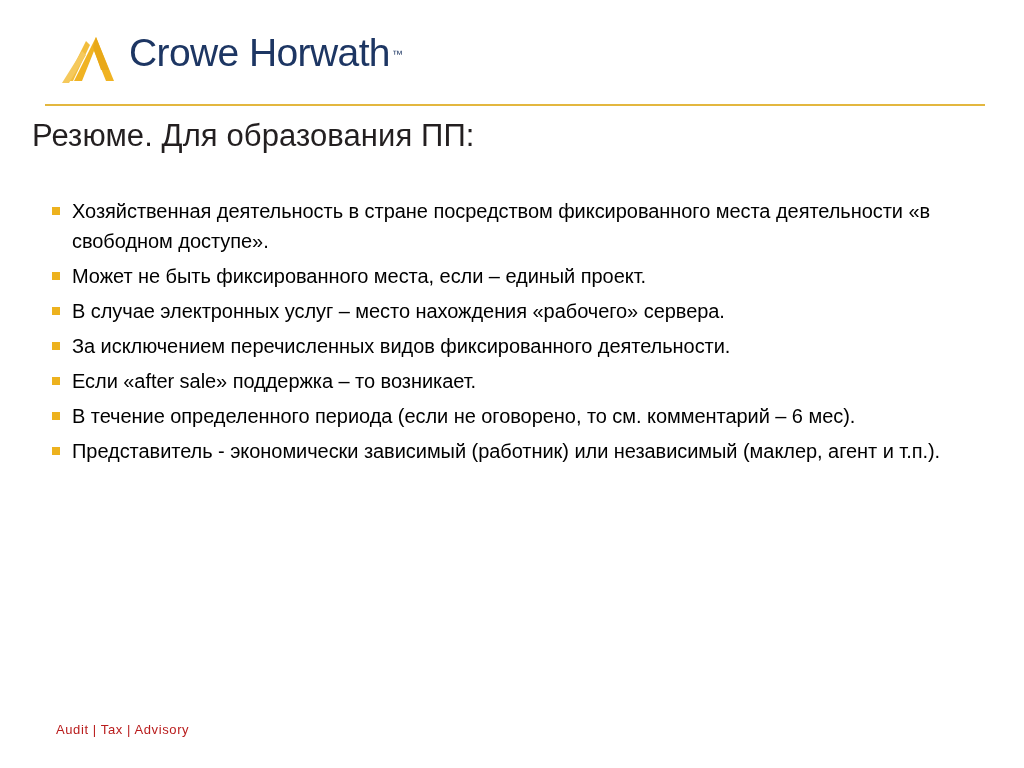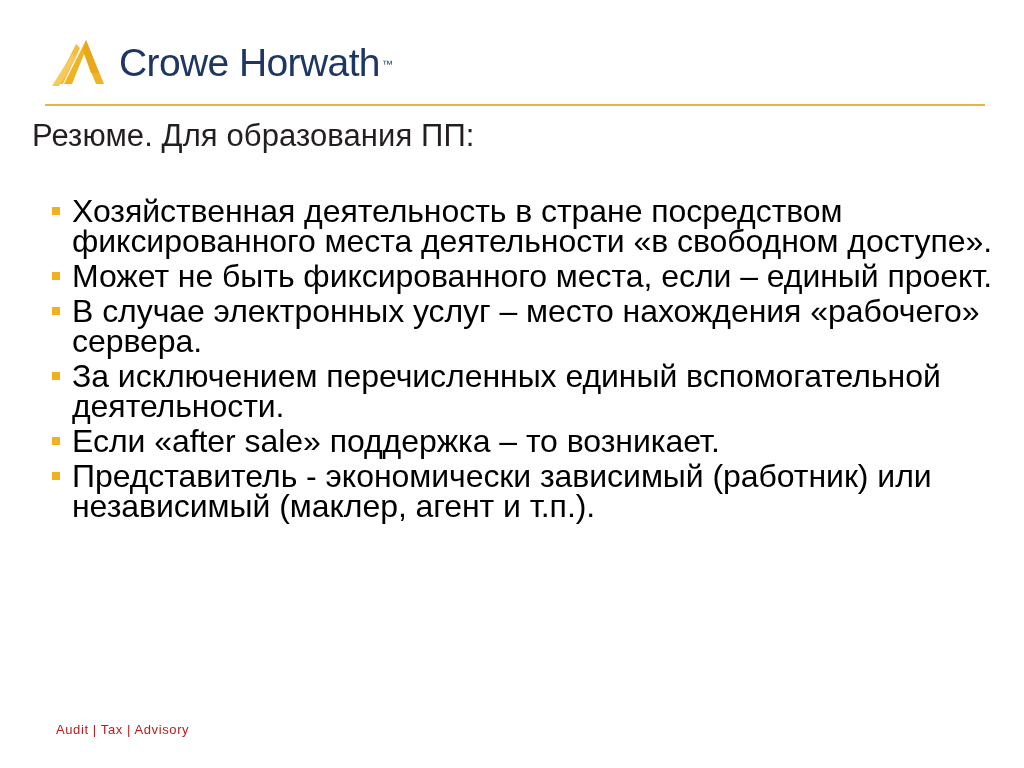--- a/index.html
+++ b/index.html
@@ -15,24 +15,23 @@
     position: relative;
     width: 1024px;
     height: 768px;
     background: #ffffff;
     overflow: hidden;
   }
 
   
   .logo-block {
     position: absolute;
-    left: 52px;
+    left: 62px;
     top: 33px;
     display: flex;
-    align-items: center;
     height: 58px;
   }
   .logo-mark {
     width: 58px;
     height: 52px;
     flex: 0 0 58px;
     display: block;
   }
   .logo-word {
     margin-left: 9px;
@@ -83,21 +82,21 @@
   .bullet-list {
     position: absolute;
     left: 48px;
     top: 196px;
     width: 952px;
   }
   .bullet-item {
     position: relative;
     padding-left: 24px;
     margin-bottom: 5px;
-    font-size: 32px;
+    font-size: 20px;
     line-height: 30px;
     color: #000000;
     letter-spacing: -0.05px;
   }
   .bullet-marker {
     position: absolute;
     left: 4px;
     top: 11px;
     width: 8px;
     height: 8px;
@@ -158,28 +157,32 @@
       <span class="bullet-text">Может не быть фиксированного места, если – единый проект.</span>
     </div>
 
     <div class="bullet-item">
       <span class="bullet-marker"></span>
       <span class="bullet-text">В случае электронных услуг – место нахождения «рабочего» сервера.</span>
     </div>
 
     <div class="bullet-item">
       <span class="bullet-marker"></span>
-      <span class="bullet-text">За исключением перечисленных единый вспомогательной деятельности.</span>
+      <span class="bullet-text">За исключением перечисленных видов фиксированного деятельности.</span>
     </div>
 
     <div class="bullet-item">
       <span class="bullet-marker"></span>
       <span class="bullet-text">Если «after sale» поддержка – то возникает.</span>
     </div>
 
+    <div class="bullet-item">
+      <span class="bullet-marker"></span>
+      <span class="bullet-text">В течение определенного периода (если не оговорено, то см. комментарий – 6 мес).</span>
+    </div>
 
     <div class="bullet-item">
       <span class="bullet-marker"></span>
       <span class="bullet-text">Представитель - экономически зависимый (работник) или независимый (маклер, агент и т.п.).</span>
     </div>
 
 
   </div>
 
   <div class="footer-services">Audit  |  Tax  |  Advisory</div>

